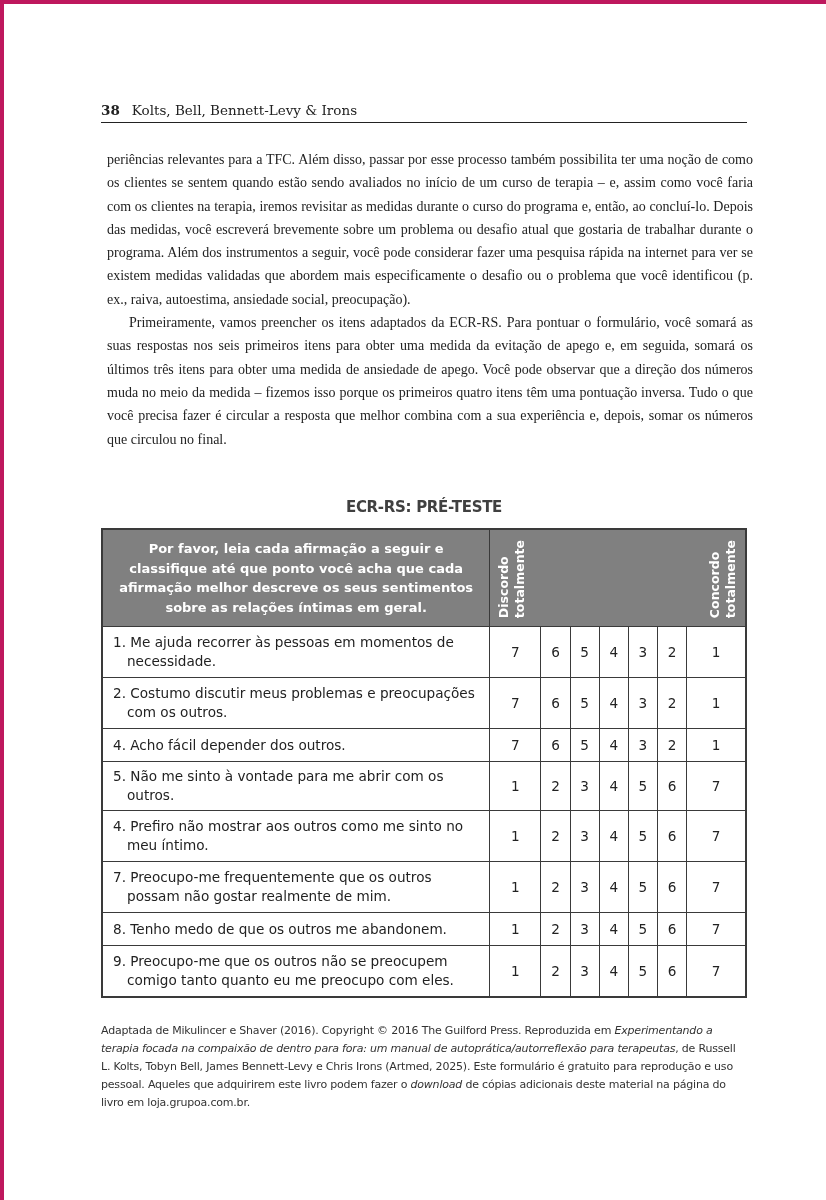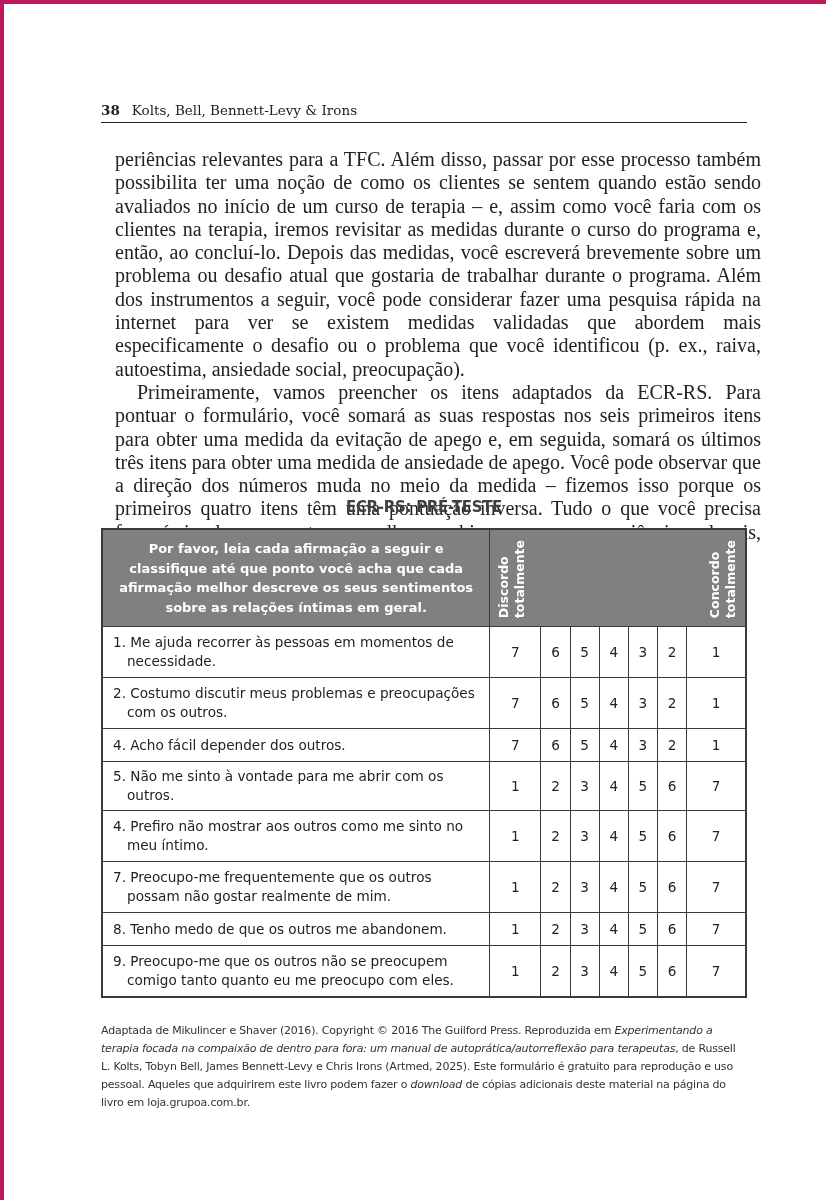--- a/index.html
+++ b/index.html
@@ -9,22 +9,22 @@
     border: 4px solid #be185d; background: #ffffff;
   }
   .running-head {
     position: absolute; left: 97px; top: 96px; width: 646px; height: 22px;
     border-bottom: 1.5px solid #222;
     font-family: "DejaVu Serif", serif; font-size: 13.5px; color: #222;
     line-height: 20px; white-space: nowrap;
   }
   .running-head .pnum { font-weight: bold; margin-right: 12px; }
   .body-text {
-    position: absolute; left: 111px; top: 144px; width: 646px;
-    font-family: "Liberation Serif", serif; font-size: 20px; line-height: 23.3px;
+    position: absolute; left: 103px; top: 144px; width: 646px;
+    font-family: "Liberation Serif", serif; font-size: 14px; line-height: 23.3px;
     color: #222; text-align: justify;
   }
   .body-text p { margin: 0; }
   .body-text p.indent { text-indent: 22px; }
   .table-title {
     position: absolute; left: 97px; top: 494px; width: 646px; text-align: center;
     font-family: "DejaVu Sans", sans-serif; font-weight: bold; font-size: 15px;
     color: #404040; letter-spacing: -0.3px;
   }
   table.ecr {

